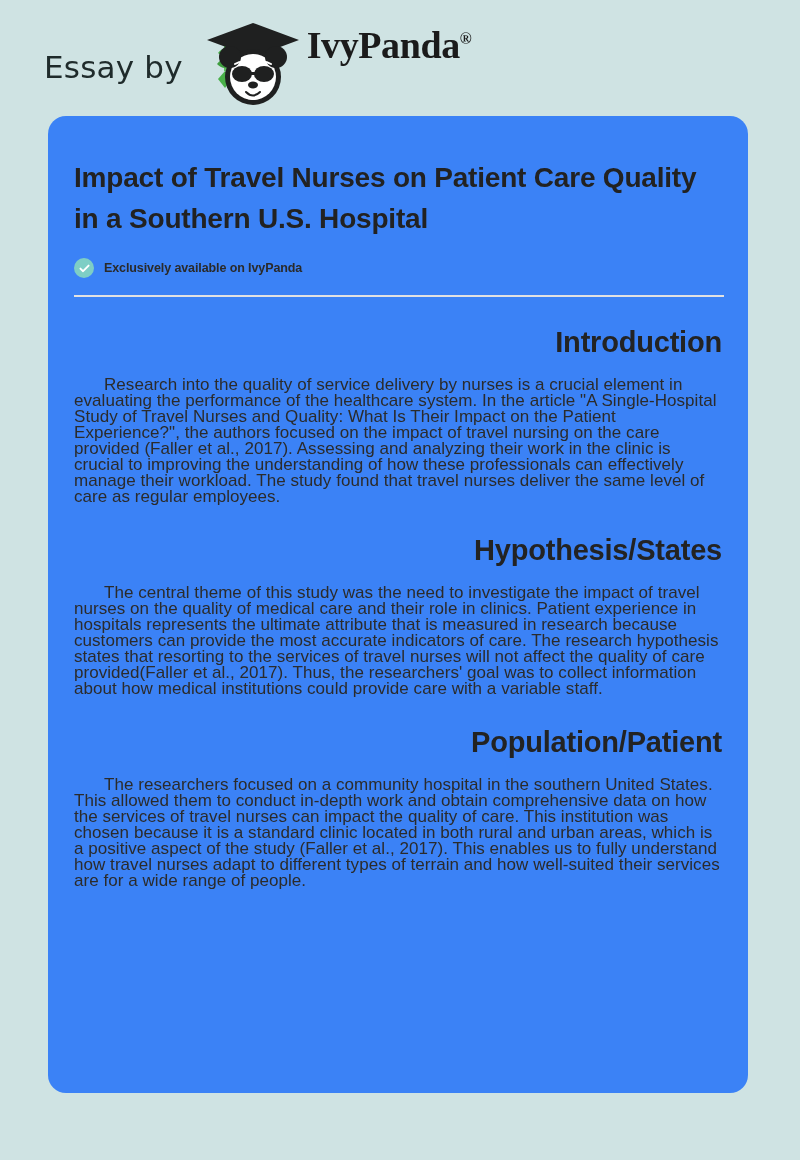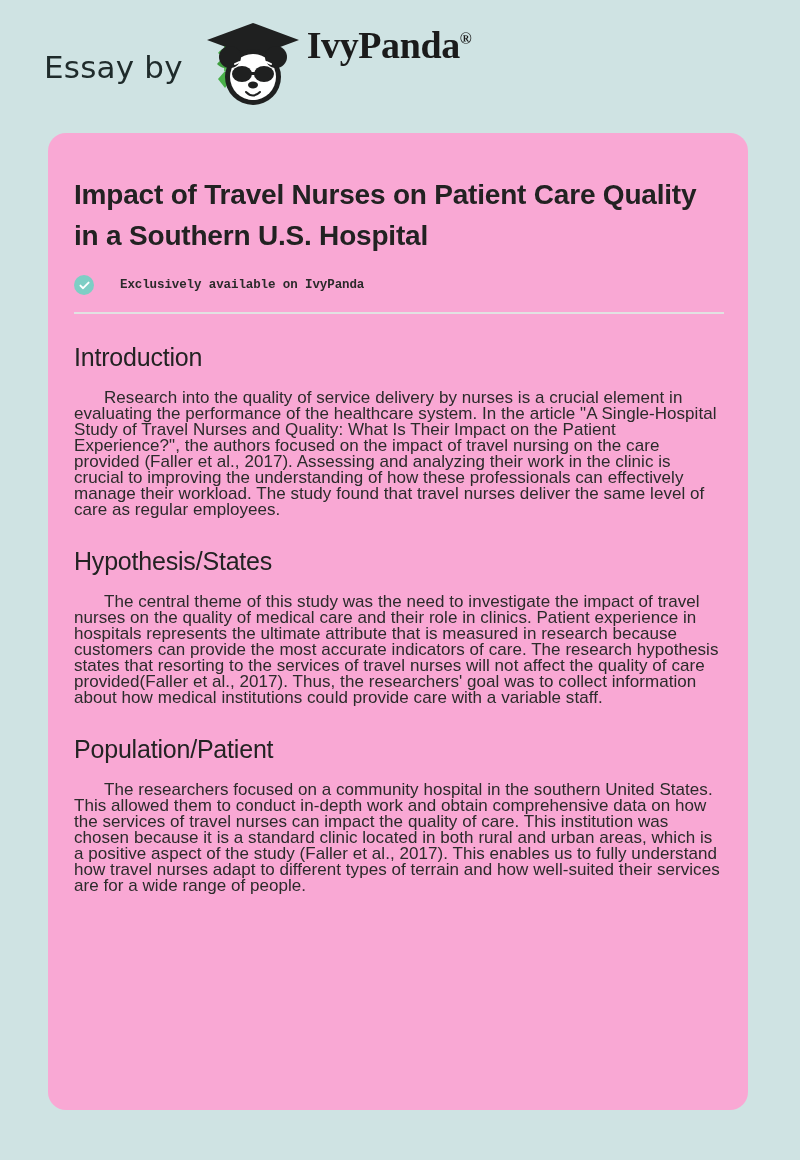--- a/index.html
+++ b/index.html
@@ -65,24 +65,24 @@
     font-size: 16px;
     vertical-align: super;
     font-weight: bold;
     letter-spacing: 0;
   }
 
   
   .card {
     position: absolute;
     left: 48px;
-    top: 133px;
+    top: 116px;
     width: 700px;
     height: 977px;
-    background: #f9a8d4;
+    background: #3b82f6;
     border-radius: 18px;
     box-sizing: border-box;
     padding: 42px 26px 6px 26px;
     overflow: hidden;
   }
 
   .doc-title {
     font-family: "Liberation Sans Narrow", "Liberation Sans", sans-serif;
     font-size: 28px;
     line-height: 1.45;
@@ -103,44 +103,45 @@
     height: 20px;
     border-radius: 50%;
     background: #7ecec5;
     display: inline-flex;
     align-items: center;
     justify-content: center;
     flex: none;
   }
   .badge-check svg { display: block; }
   .badge-text {
-    font-family: Liberation Mono, monospace;
+    font-family: Liberation Sans, sans-serif;
     font-size: 12.5px;
     font-weight: bold;
     color: #2a2a2a;
-    margin-left: 26px;
+    margin-left: 10px;
     letter-spacing: -0.1px;
   }
 
   .divider {
     height: 2px;
     background: #e2e2e2;
     margin-top: 17px;
     margin-bottom: 0;
     border: 0;
     width: 650px;
   }
 
   .section-heading {
     font-family: "Liberation Sans Narrow", "Liberation Sans", sans-serif;
-    font-size: 25px;
-    font-weight: normal;
+    font-size: 29px;
+    font-weight: bold;
     color: #232323;
     margin: 29px 0 0 0;
     letter-spacing: -0.2px;
+    text-align: right;
   }
 
   .para {
     font-family: "Liberation Sans Narrow", "Liberation Sans", sans-serif;
     font-size: 17px;
     line-height: 16px;
     color: #2b2b2b;
     margin: 18px 1px 0 0;
     text-indent: 30px;
     max-width: 648px;

